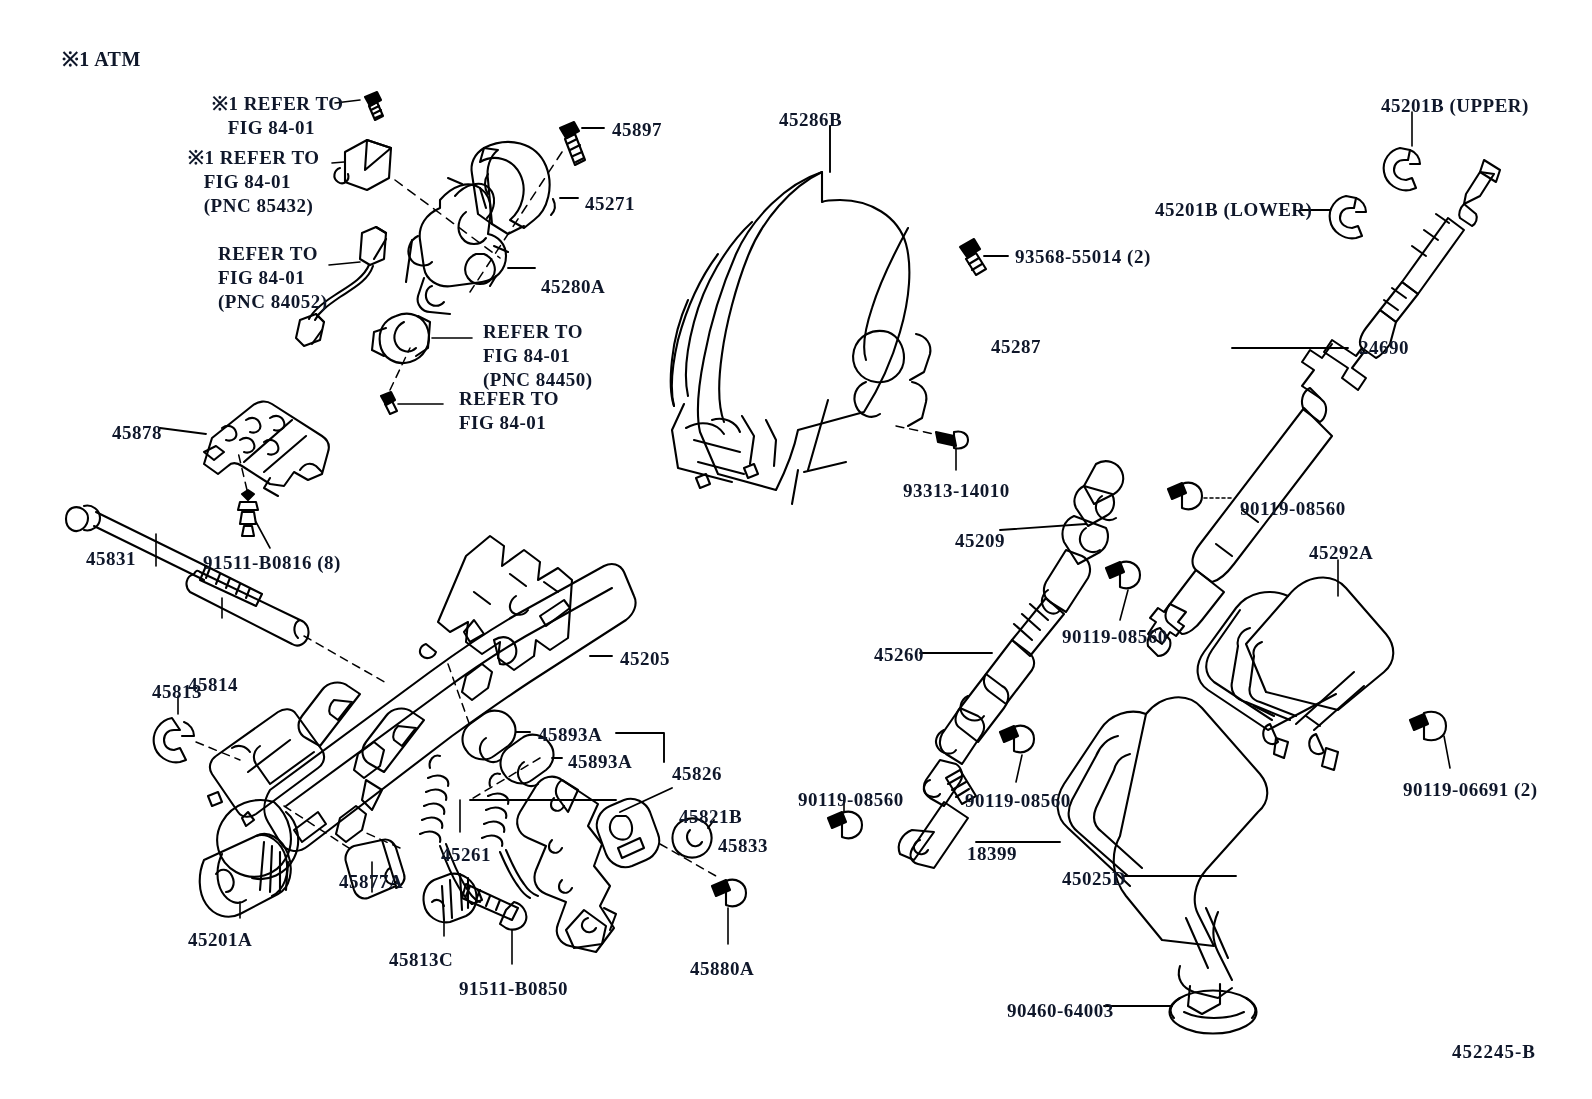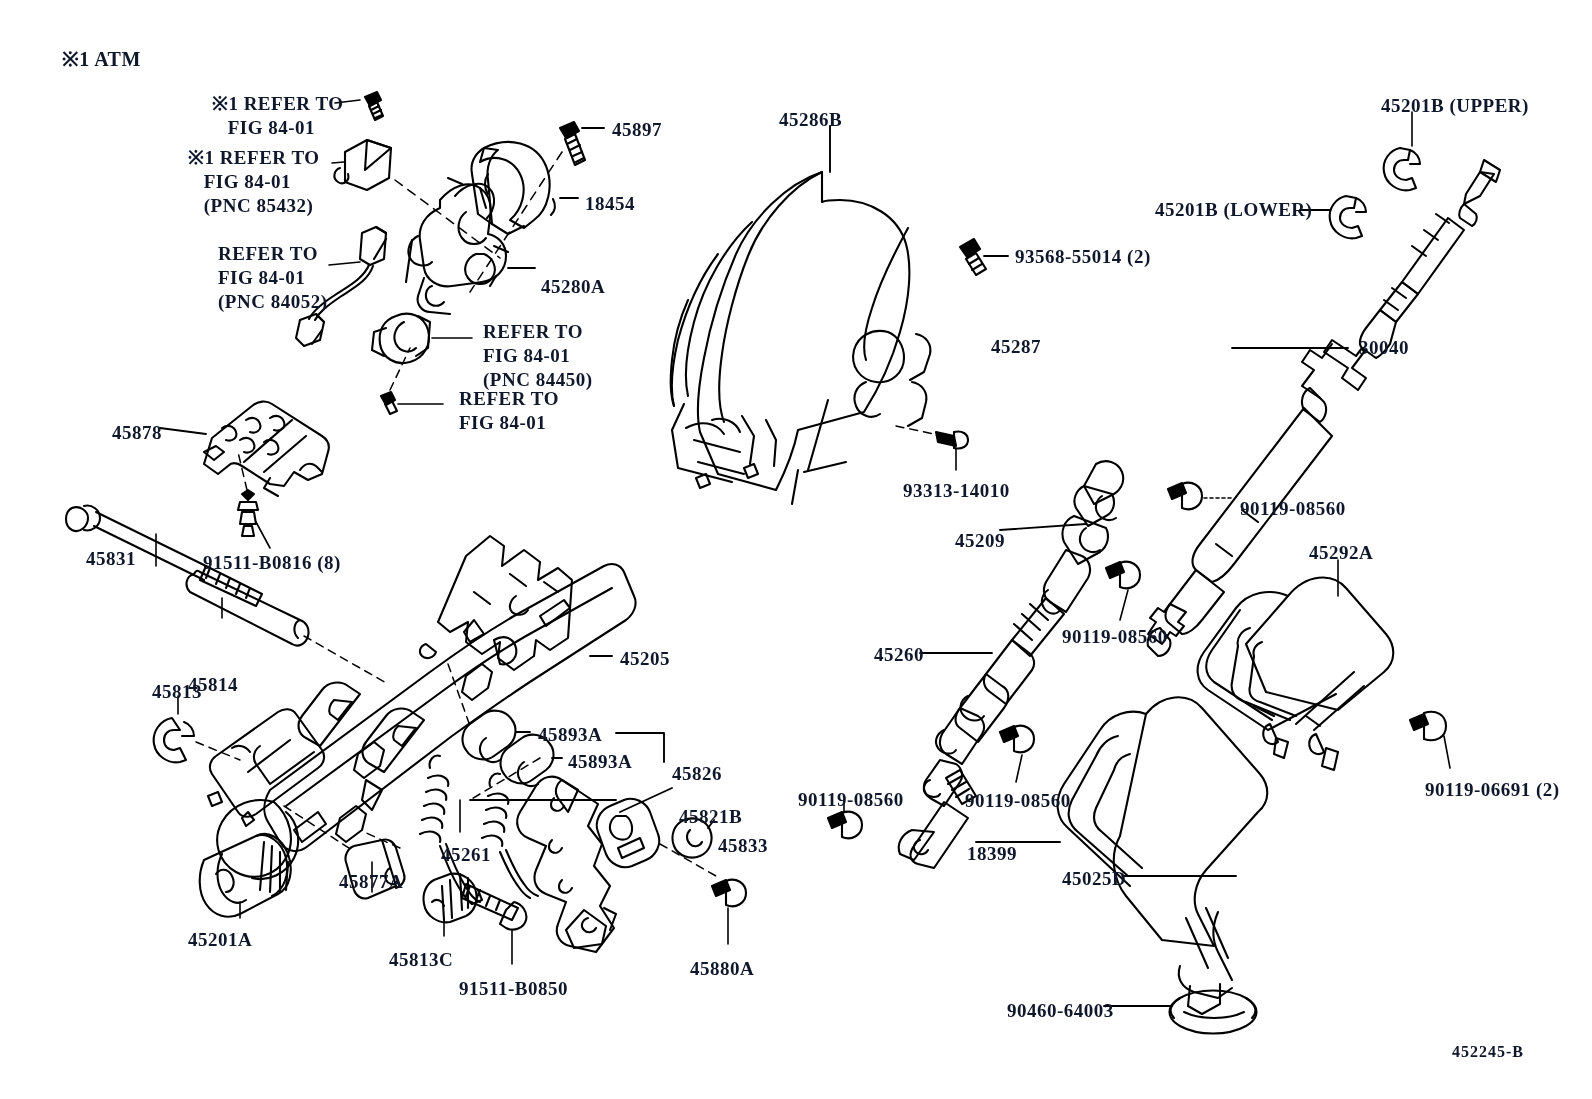--- a/index.html
+++ b/index.html
@@ -19,21 +19,21 @@
     font-weight:bold;
     font-size:19px;
     letter-spacing:0.5px;
     white-space:pre;
     line-height:23px;
   }
   .note{line-height:24px;}
   #sheet-code{
     position:absolute;
     right:28px;bottom:18px;
-    font-size:16px;font-weight:bold;
+    font-size:19px;font-weight:bold;
     letter-spacing:1px;
   }
   #title-note{font-size:20px;}
 </style>
 </head>
 <body>
 
 <div id="sheet">
 
   <svg id="art" viewBox="0 0 1592 1099" xmlns="http://www.w3.org/2000/svg">
@@ -461,38 +461,38 @@
   <div class="lbl note" style="left:218px;top:242px;">REFER TO
 FIG 84-01
 (PNC 84052)</div>
   <div class="lbl note" style="left:483px;top:320px;">REFER TO
 FIG 84-01
 (PNC 84450)</div>
   <div class="lbl note" style="left:459px;top:387px;">REFER TO
 FIG 84-01</div>
 
   <div class="lbl" style="left:612px;top:118px;">45897</div>
-  <div class="lbl" style="left:585px;top:192px;">18454</div>
+  <div class="lbl" style="left:585px;top:192px;">45271</div>
   <div class="lbl" style="left:541px;top:275px;">45280A</div>
   <div class="lbl" style="left:779px;top:108px;">45286B</div>
   <div class="lbl" style="left:991px;top:335px;">45287</div>
   <div class="lbl" style="left:1015px;top:245px;">93568-55014 (2)</div>
   <div class="lbl" style="left:903px;top:479px;text-align:center;">93313-14010</div>
   <div class="lbl" style="left:1381px;top:94px;">45201B (UPPER)</div>
   <div class="lbl" style="left:1155px;top:198px;">45201B (LOWER)</div>
-  <div class="lbl" style="left:1359px;top:336px;">30040</div>
+  <div class="lbl" style="left:1359px;top:336px;">24690</div>
   <div class="lbl" style="left:955px;top:529px;">45209</div>
   <div class="lbl" style="left:874px;top:643px;">45260</div>
   <div class="lbl" style="left:1240px;top:497px;">90119-08560</div>
   <div class="lbl" style="left:1062px;top:625px;">90119-08560</div>
   <div class="lbl" style="left:965px;top:789px;">90119-08560</div>
   <div class="lbl" style="left:798px;top:788px;">90119-08560</div>
   <div class="lbl" style="left:967px;top:842px;">18399</div>
   <div class="lbl" style="left:1309px;top:541px;">45292A</div>
-  <div class="lbl" style="left:1403px;top:778px;margin-left:22px;">90119-06691 (2)</div>
+  <div class="lbl" style="left:1403px;top:778px;">90119-06691 (2)</div>
   <div class="lbl" style="left:1062px;top:867px;">45025D</div>
   <div class="lbl" style="left:1007px;top:999px;">90460-64003</div>
   <div class="lbl" style="left:112px;top:421px;">45878</div>
   <div class="lbl" style="left:203px;top:551px;">91511-B0816 (8)</div>
   <div class="lbl" style="left:86px;top:547px;">45831</div>
   <div class="lbl" style="left:188px;top:625px;margin-top:48px;">45814</div>
   <div class="lbl" style="left:152px;top:680px;">45813</div>
   <div class="lbl" style="left:188px;top:928px;">45201A</div>
   <div class="lbl" style="left:339px;top:870px;">45877A</div>
   <div class="lbl" style="left:389px;top:948px;text-align:center;">45813C</div>

